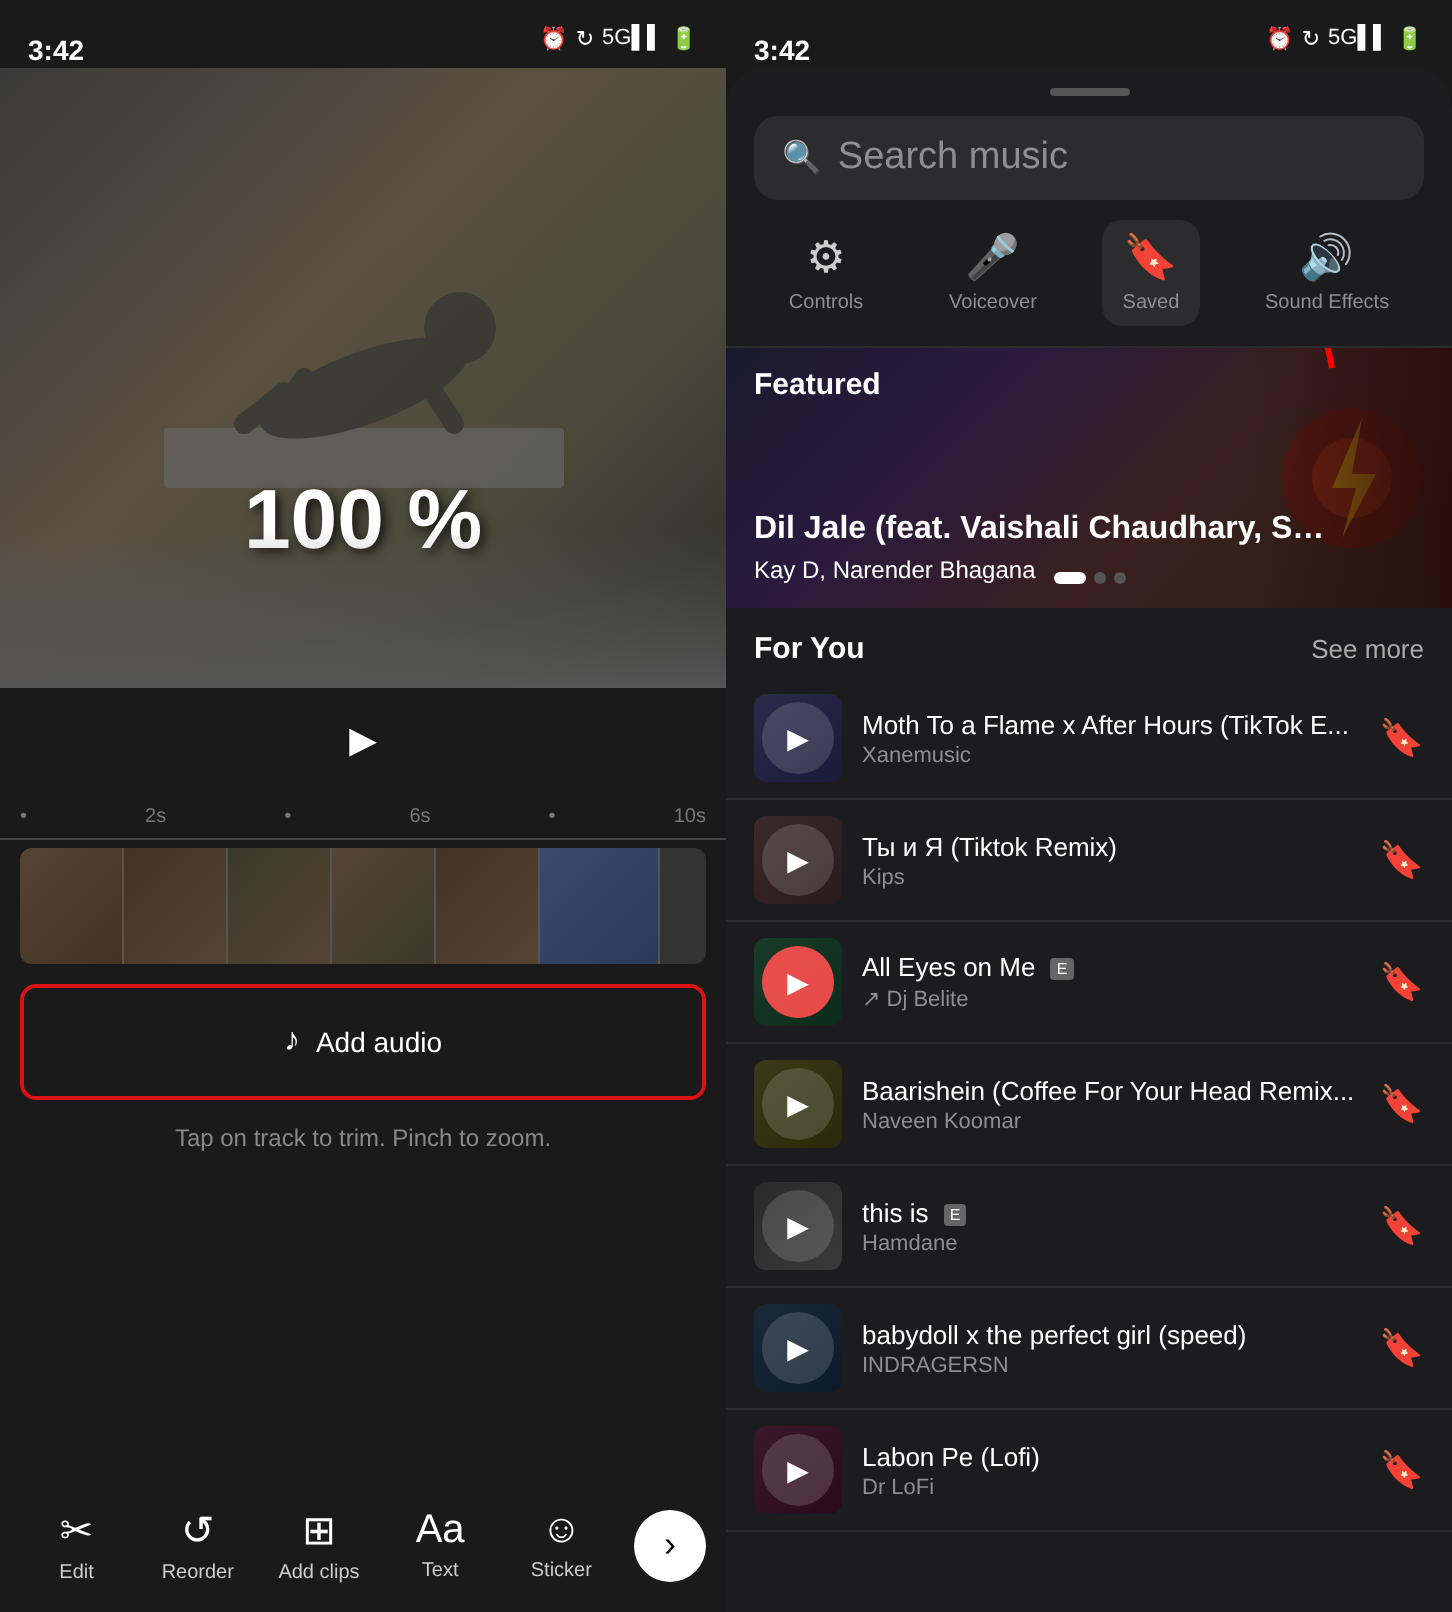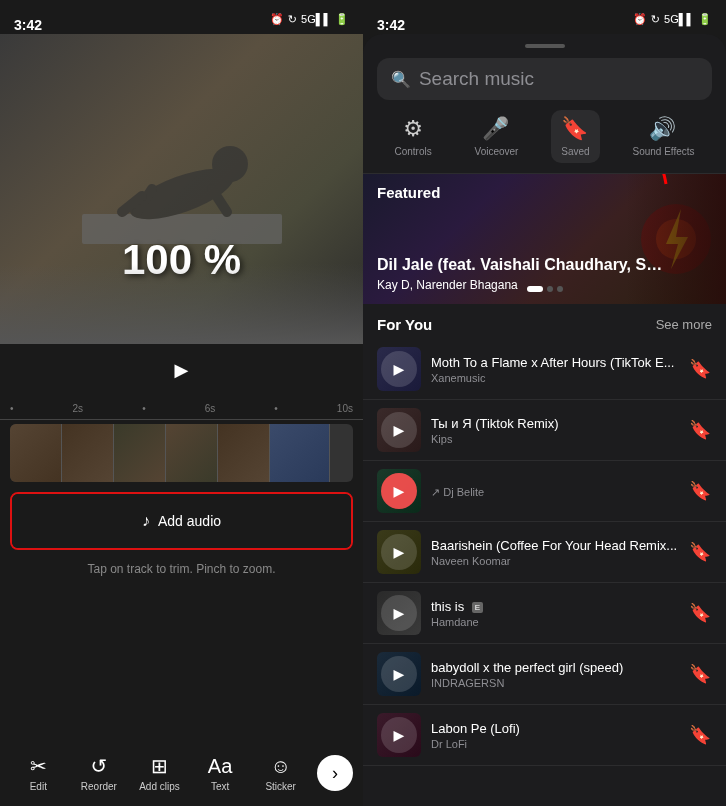--- a/index.html
+++ b/index.html
@@ -722,20 +722,21 @@
           <div class="song-artist">Kips</div>
         </div>
         <span class="bookmark-btn">🔖</span>
       </div>
 
       <div class="song-item">
         <div class="song-thumb thumb-bg-3">
           <div class="thumb-play thumb-play-active">▶</div>
         </div>
         <div class="song-info">
+          <div class="song-title">All Eyes on Me <span class="explicit-badge">E</span></div>
           <div class="song-artist"><span>↗</span> Dj Belite</div>
         </div>
         <span class="bookmark-btn">🔖</span>
       </div>
 
       <div class="song-item">
         <div class="song-thumb thumb-bg-4">
           <div class="thumb-play">▶</div>
         </div>
         <div class="song-info">

